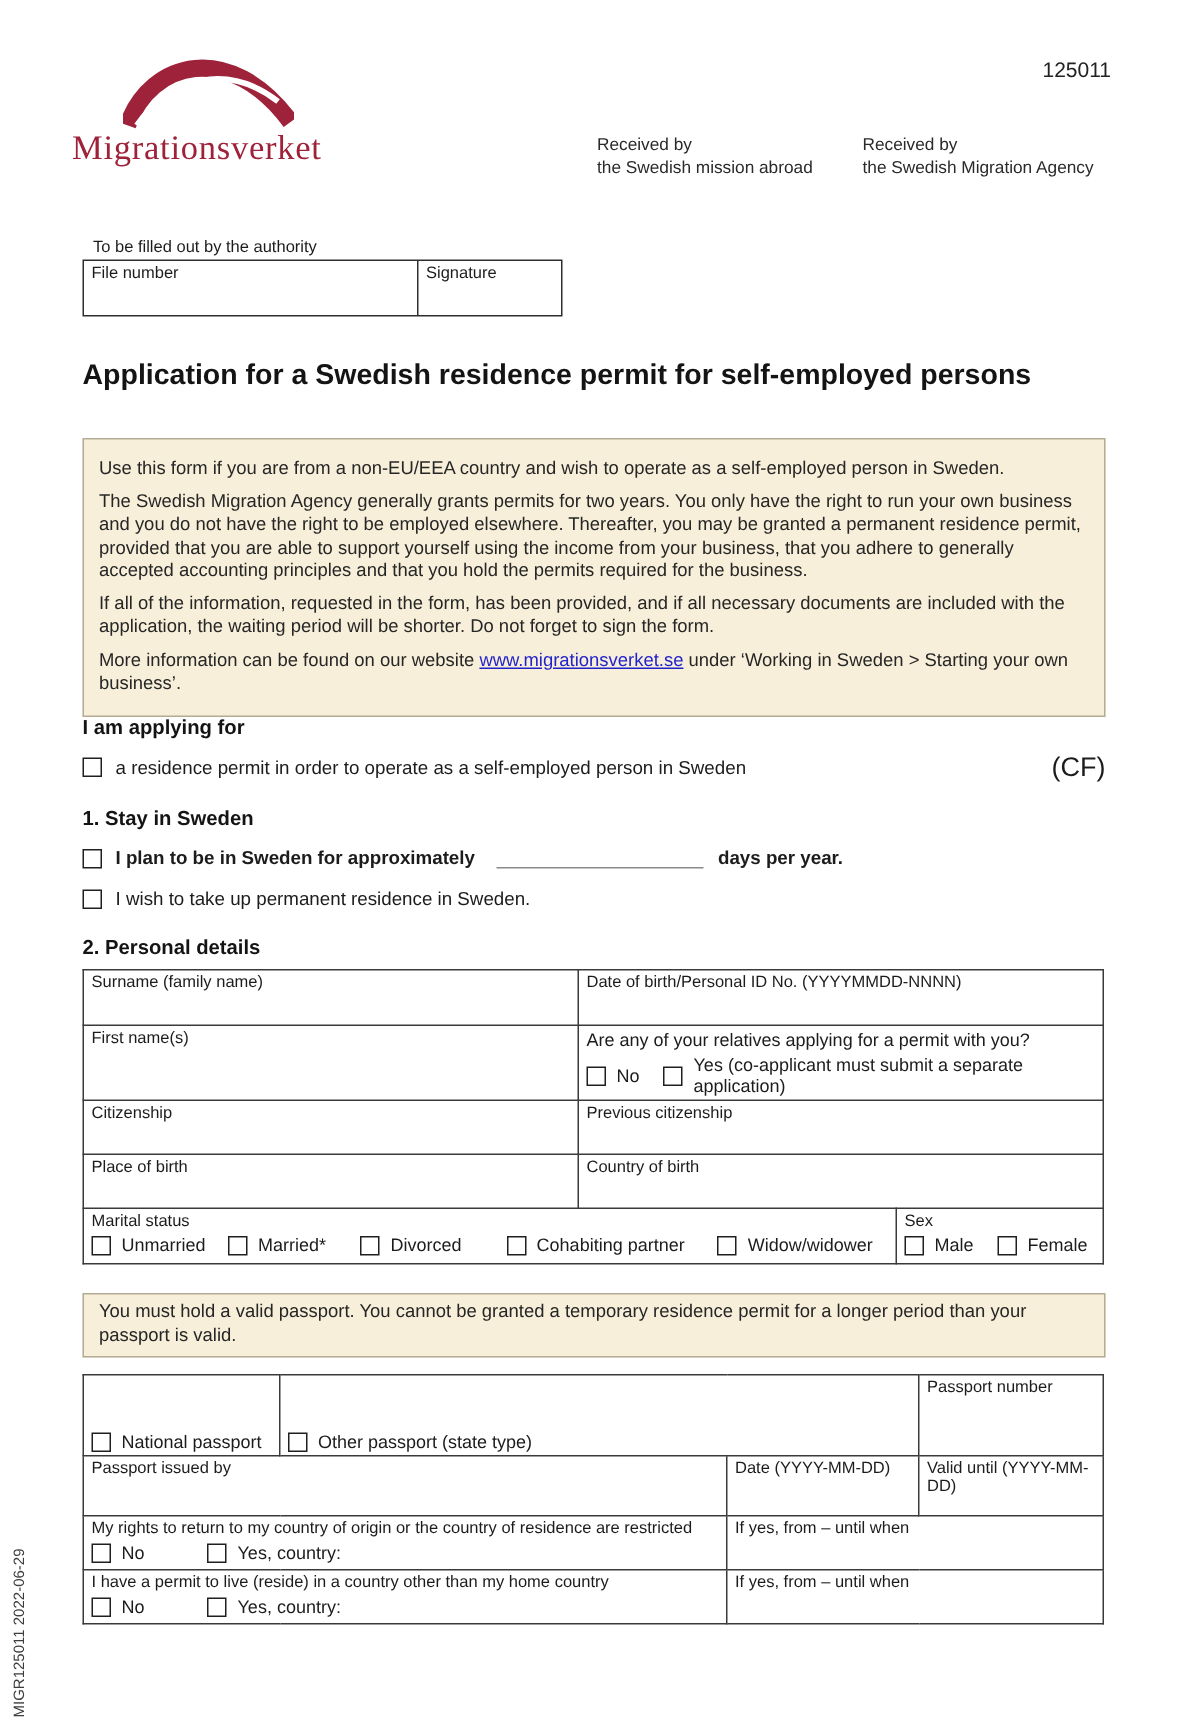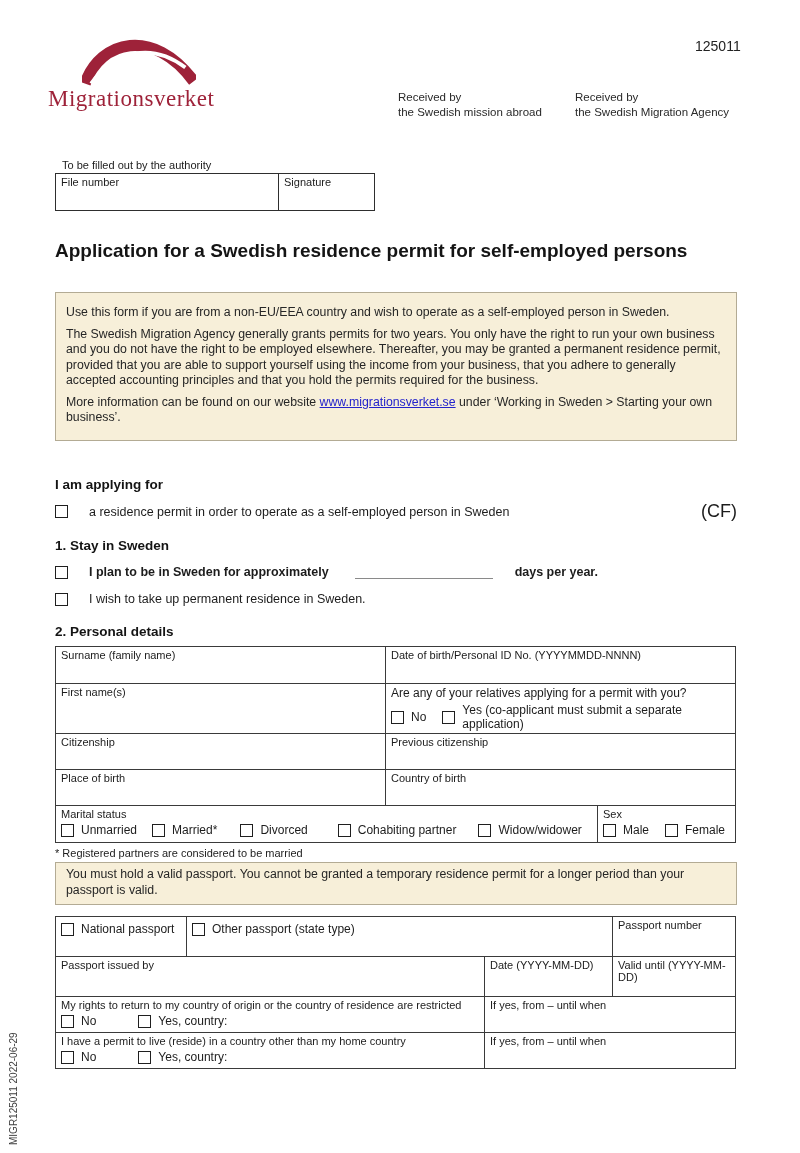--- a/index.html
+++ b/index.html
@@ -33,21 +33,21 @@
   .infobox { background:#f7efd9; border:1px solid #b3ab94; color:#262626; }
   .infobox-main { left:55px; top:292px; width:682px; padding:5px 10px 7px 10px; font-size:12.3px; line-height:1.24; }
   .infobox-main p { margin:7px 0; }
   .link { color:#2323cc; text-decoration:underline; }
 
   
   .sec-heading { font-size:13.5px; font-weight:bold; color:#141414; }
 
   
   .checkbox { display:inline-block; width:13px; height:13px; border:1.5px solid #1f1f1f; background:#fff; vertical-align:-2px; flex:none; }
-  .cb-row { display:flex; align-items:center; font-size:12.5px;gap:12px; }
+  .cb-row { display:flex; align-items:center; font-size:12.5px; }
   .cb-row .checkbox { margin-right:9px; }
 
   .applying-sec { left:55px; top:477px; width:682px; }
   .applying-row { margin-top:9px; display:flex; align-items:center; }
   .applying-row .grow { flex:1; }
   .cf-code { font-size:18px; }
 
   .stay-sec { left:55px; top:538px; width:682px; }
   .stay-row1 { margin-top:12px;font-weight:bold; }
   .stay-row2 { margin-top:13px; }
@@ -60,21 +60,21 @@
   .cell-cb-line { display:flex; align-items:center; font-size:12px; margin-top:3px; }
   .cell-cb-line .checkbox { margin-right:7px; }
 
   .personal-sec { left:55px; top:624px; width:682px; }
   .personal-table { width:680px; margin-top:7px; }
   .footnote { font-size:11px; margin-top:4px; color:#1c1c1c; }
 
   .passport-sec { left:55px; top:855px; width:682px; }
   .infobox-passport { width:682px; margin-top:7px; padding:4px 10px 6px 10px; font-size:12.3px; line-height:1.28; }
   .passport-table { width:680px; margin-top:11px; }
-  .bottom-align { display:flex; flex-direction:column; justify-content:flex-end; height:100%; }
+  .bottom-align { display:flex; flex-direction:column; justify-content:flex-end; height:100%;margin-top:32px; }
 
   
   .side-code { left:8px; top:1145px; transform:rotate(-90deg); transform-origin:0 0; font-size:10px; color:#3d3d3d; white-space:nowrap; }
 </style>
 </head>
 <body>
 
 <div class="abs form-number">125011</div>
 
 <div class="abs logo-block">
@@ -98,20 +98,21 @@
 <div class="abs authority-box">
   <div class="authority-cell file">File number</div>
   <div class="authority-cell sig">Signature</div>
 </div>
 
 <h1 class="abs page-title">Application for a Swedish residence permit for self-employed persons</h1>
 
 <div class="abs infobox infobox-main">
   <p>Use this form if you are from a non-EU/EEA country and wish to operate as a self-employed person in Sweden.</p>
   <p>The Swedish Migration Agency generally grants permits for two years. You only have the right to run your own business and you do not have the right to be employed elsewhere. Thereafter, you may be granted a permanent residence permit, provided that you are able to support yourself using the income from your business, that you adhere to generally accepted accounting principles and that you hold the permits required for the business.</p>
+  <p>If all of the information, requested in the form, has been provided, and if all necessary documents are included with the application, the waiting period will be shorter. Do not forget to sign the form.</p>
   <p><span>More information can be found on our website </span><span class="link">www.migrationsverket.se</span><span> under ‘Working in Sweden &gt; Starting your own business’.</span></p>
 </div>
 
 <div class="abs applying-sec">
   <div class="sec-heading">I am applying for</div>
   <div class="cb-row applying-row">
     <span class="checkbox"></span>
     <span class="grow">a residence permit in order to operate as a self-employed person in Sweden</span>
     <span class="cf-code">(CF)</span>
   </div>
@@ -185,21 +186,20 @@
         <div class="cell-cb-line">
           <span class="checkbox"></span>
           <span style="margin-right:16px">Male</span>
           <span class="checkbox"></span>
           <span>Female</span>
         </div>
       </td>
     </tr>
   </tbody>
     </table>
-  <div class="footnote">* Registered partners are considered to be married</div>
 </div>
 
 <div class="abs passport-sec">
   <div class="infobox infobox-passport">You must hold a valid passport. You cannot be granted a temporary residence permit for a longer period than your passport is valid.</div>
   <table class="form-table passport-table">
     <colgroup>
         <col style="width:131px">
         <col style="width:298px">
         <col style="width:128px">
         <col style="width:123px">

